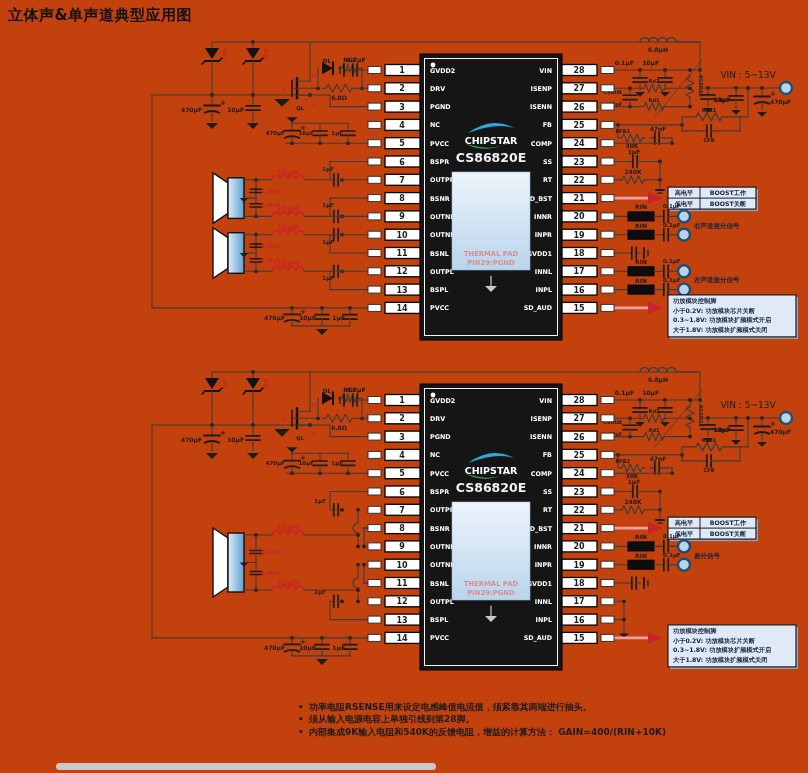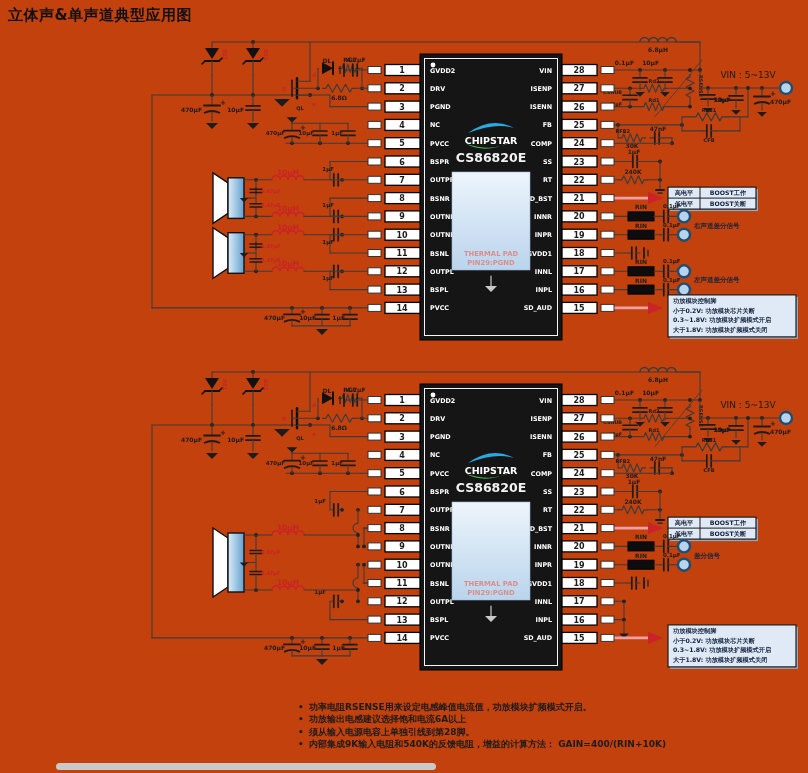--- a/index.html
+++ b/index.html
@@ -1092,21 +1092,20 @@
         <rect x="452" y="502" width="78" height="98" fill="url(#padG)" stroke="#9bb8d4" stroke-width="0.6"></rect>
         <text x="491" y="586" font-size="6.8" fill="#d98e8e" text-anchor="middle" font-weight="700" font-family="&quot;DejaVu Sans&quot;,&quot;Liberation Sans&quot;,sans-serif">THERMAL PAD</text>
         <text x="491" y="595" font-size="6.8" fill="#d98e8e" text-anchor="middle" font-weight="700" font-family="&quot;DejaVu Sans&quot;,&quot;Liberation Sans&quot;,sans-serif">PIN29:PGND</text>
         <line x1="491" y1="606" x2="491" y2="616" stroke="#c9c9c9" stroke-width="1.2" stroke-linecap="round"></line>
         <path d="M 485 616 L 497 616 L 491 622 Z" fill="#c9c9c9"></path>
       </g>
     </svg>
 
   <div class="notes">
     <ul>
-      <li>功率电阻RSENSE用来设定电感峰值电流值，功放模块扩频模式开启。</li>
-      <li>功放输出电感建议选择饱和电流6A以上</li>
+      <li>功率电阻RSENSE用来设定电感峰值电流值，须紧靠其两端进行抽头。</li>
       <li>须从输入电源电容上单独引线到第28脚。</li>
       <li>内部集成9K输入电阻和540K的反馈电阻，增益的计算方法：  GAIN=400/(RIN+10K)</li>
     </ul>
   </div>
 
   <div class="scrollbar"></div>
 </div>
 
 </body></html>

